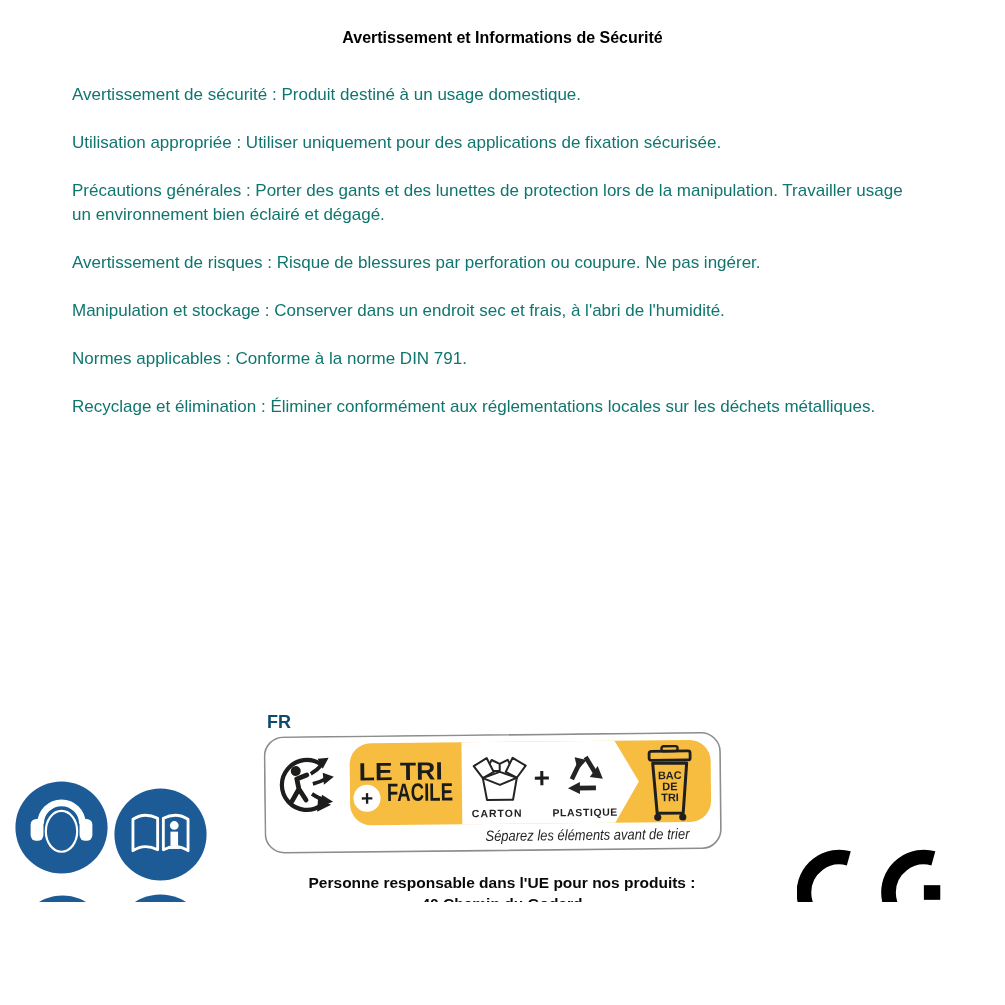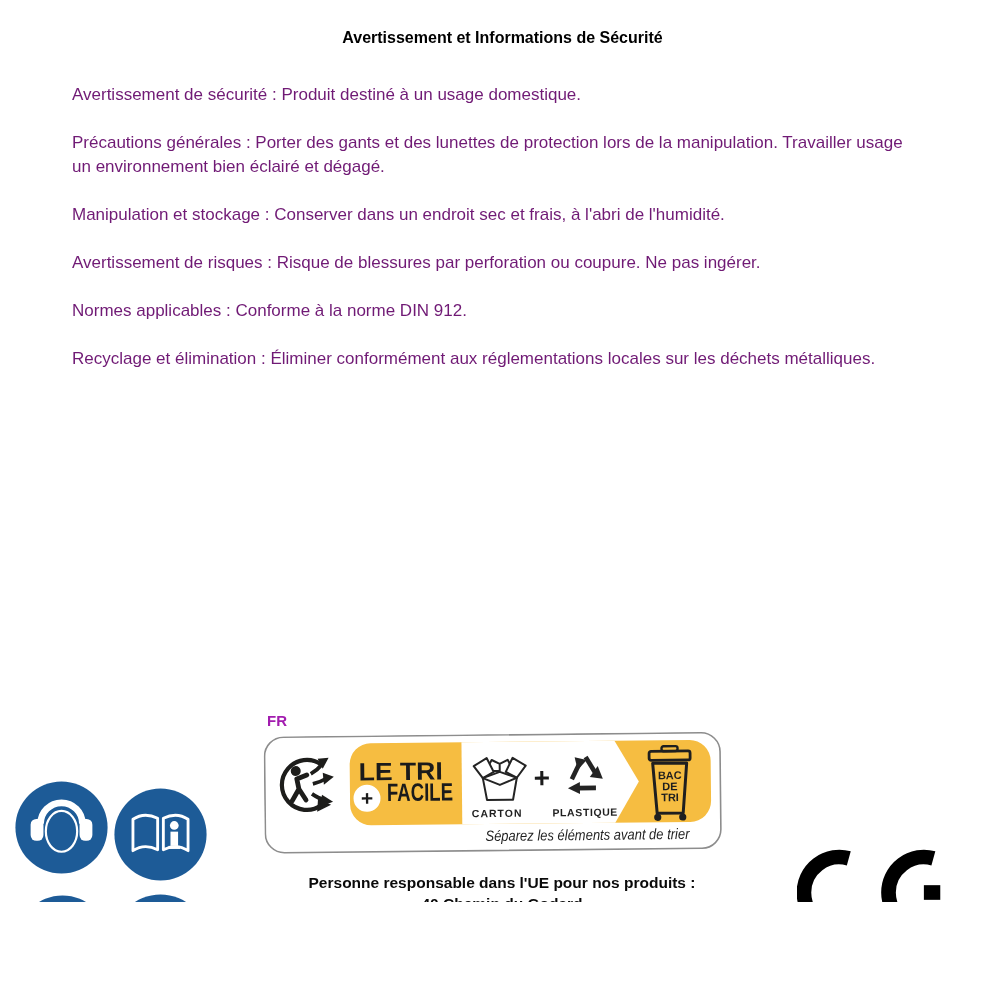--- a/index.html
+++ b/index.html
@@ -5,45 +5,46 @@
   html,body{margin:0;padding:0;background:#fff;}
   .page{
     position:relative;width:1005px;height:902px;background:#ffffff;
     font-family:"Liberation Sans",sans-serif;color:#161616;overflow:hidden;
   }
   .doc-title{
     position:absolute;top:29px;left:0;width:100%;text-align:center;
     font-size:16px;font-weight:bold;color:#000;
   }
   .doc-body{position:absolute;left:72px;top:83px;width:845px;}
-  .doc-body p{margin:0 0 24px 0;font-size:17px;line-height:24px;color:#701a75;}
-  .fr-code{position:absolute;left:267px;top:712px;font-size:15px;font-weight:bold;color:#a21caf;}
+  .doc-body p{margin:0 0 24px 0;font-size:17px;line-height:24px;color:#0f766e;}
+  .fr-code{position:absolute;left:267px;top:712px;font-size:18px;font-weight:bold;color:#0c4a6e;}
   .info-tri{position:absolute;left:264px;top:734px;transform:rotate(-0.6deg);}
   .contact{
     position:absolute;left:102px;top:872px;width:800px;text-align:center;
     font-size:15.5px;font-weight:bold;line-height:21px;color:#0a0a0a;
   }
   .contact div{white-space:nowrap;}
   .safety-icon{position:absolute;}
   .ce-mark{position:absolute;left:797px;top:844px;}
   svg text{font-family:"Liberation Sans",sans-serif;}
 </style>
 </head>
 <body>
 
 <div class="page">
 
   <div class="doc-title">Avertissement et Informations de Sécurité</div>
 
   <div class="doc-body">
     <p>Avertissement de sécurité : Produit destiné à un usage domestique.</p>
+    <p>Utilisation appropriée : Utiliser uniquement pour des applications de fixation sécurisée.</p>
     <p>Précautions générales : Porter des gants et des lunettes de protection lors de la manipulation. Travailler usage un environnement bien éclairé et dégagé.</p>
+    <p>Avertissement de risques : Risque de blessures par perforation ou coupure. Ne pas ingérer.</p>
     <p>Manipulation et stockage : Conserver dans un endroit sec et frais, à l'abri de l'humidité.</p>
-    <p>Avertissement de risques : Risque de blessures par perforation ou coupure. Ne pas ingérer.</p>
-    <p>Normes applicables : Conforme à la norme DIN 912.</p>
+    <p>Normes applicables : Conforme à la norme DIN 791.</p>
     <p>Recyclage et élimination : Éliminer conformément aux réglementations locales sur les déchets métalliques.</p>
   </div>
 
   <div class="fr-code">FR</div>
 
   <div class="info-tri">
     <svg width="458" height="118" viewBox="0 0 458 118">
       <rect x="1" y="1" width="455.5" height="115.5" rx="19" fill="#ffffff" stroke="#8d8d8d" stroke-width="1.6"></rect>
 
       <rect x="86" y="8" width="361" height="82" rx="21" fill="#f6bd41"></rect>

